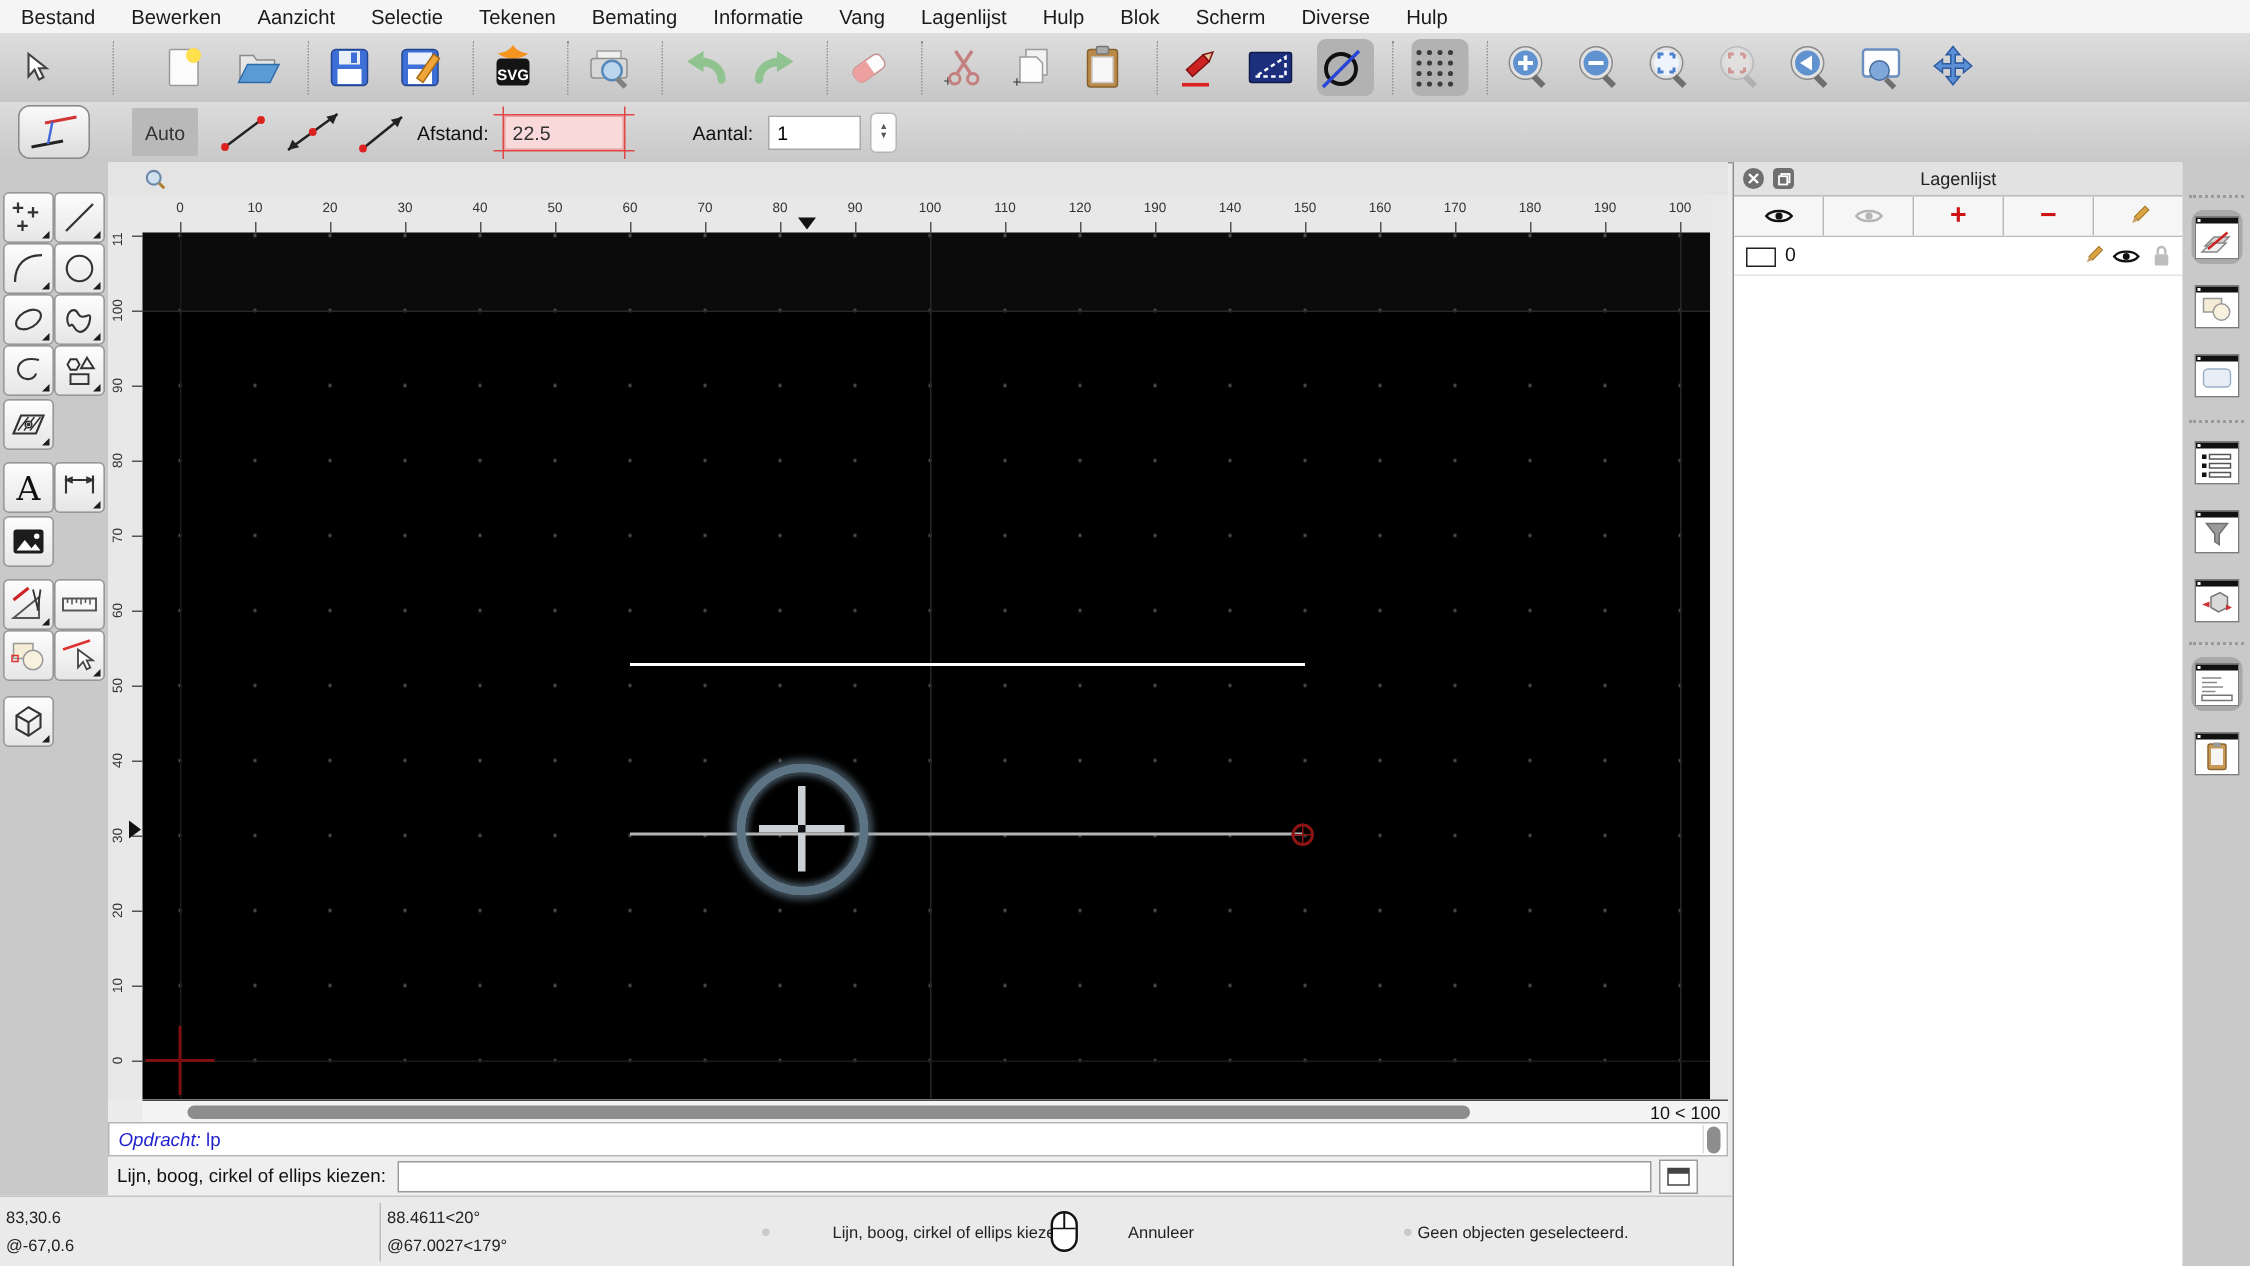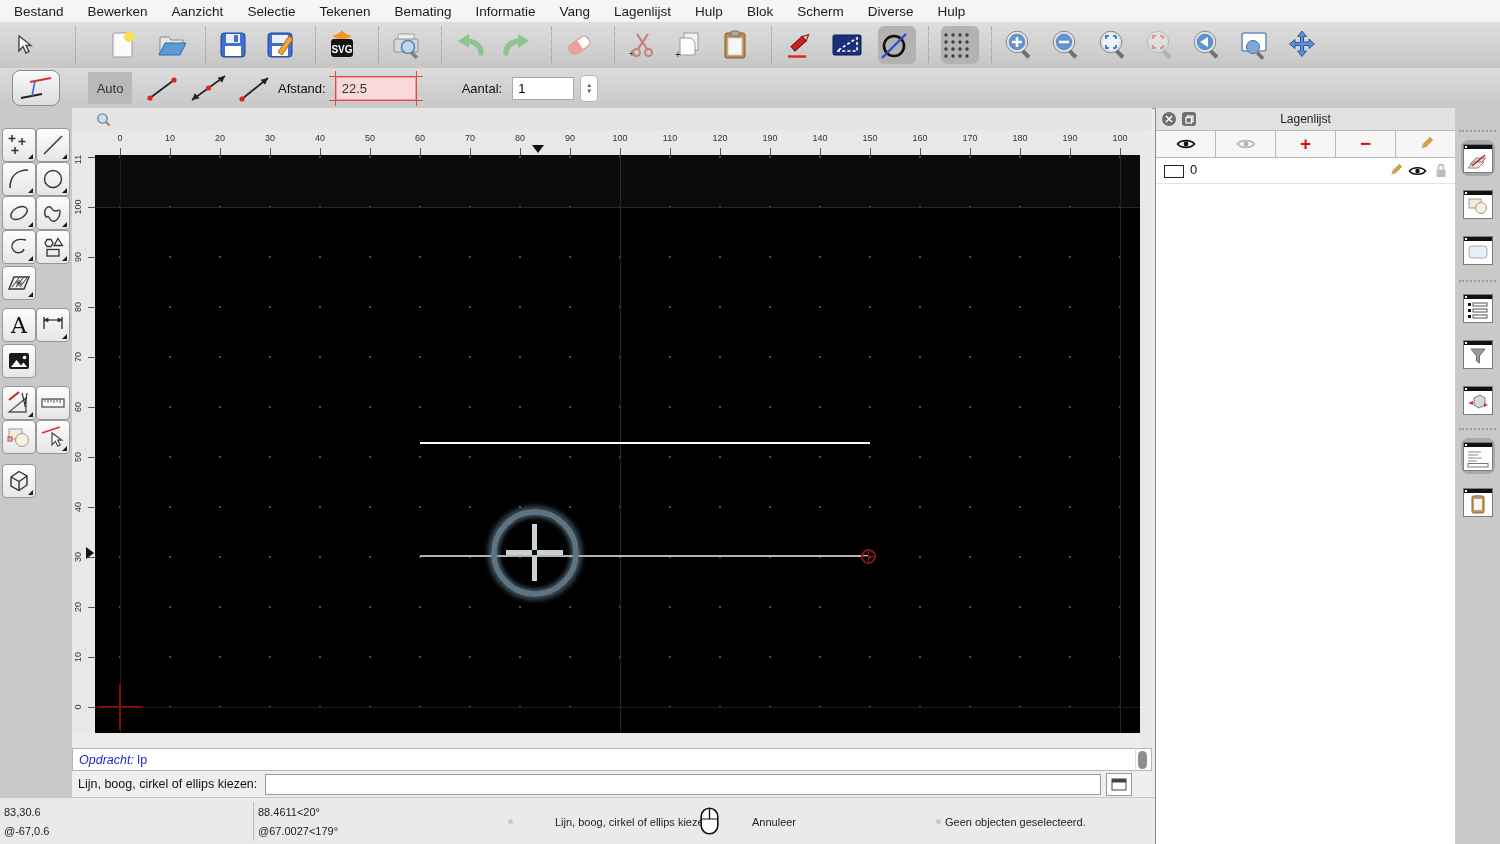--- a/index.html
+++ b/index.html
@@ -672,20 +672,24 @@
       <span style="left:5px;top:-2px;width:1px;height:15px"></span>
       <span style="left:-2px;top:5px;width:15px;height:1px"></span>
     </span>
     <div id="snapring"></div>
     <span class="xbar" style="left:411px;top:395px;width:57px;height:5px"></span>
     <span class="xbar" style="left:437px;top:369px;width:5px;height:57px"></span>
     <span style="position:absolute;left:437px;top:395px;width:5px;height:5px;background:#111"></span>
   </div>
   <div id="vstrip"></div>
 
+  <div id="hscrollrow">
+    <div id="hthumb"></div>
+    <div id="zoomrange">10 &lt; 100</div>
+  </div>
   <div id="inputrow">
     <span class="pl">Lijn, boog, cirkel of ellips kiezen:</span>
     <input id="promptinput" value="" style="">
     <div id="kbbtn">
       <svg width="16" height="13" viewBox="0 0 16 13">
           <rect x="1" y="1" width="14" height="11" fill="#fff" stroke="#444"></rect>
           <rect x="1" y="1" width="14" height="3.5" fill="#444"></rect>
         </svg>
     </div>
   </div>

